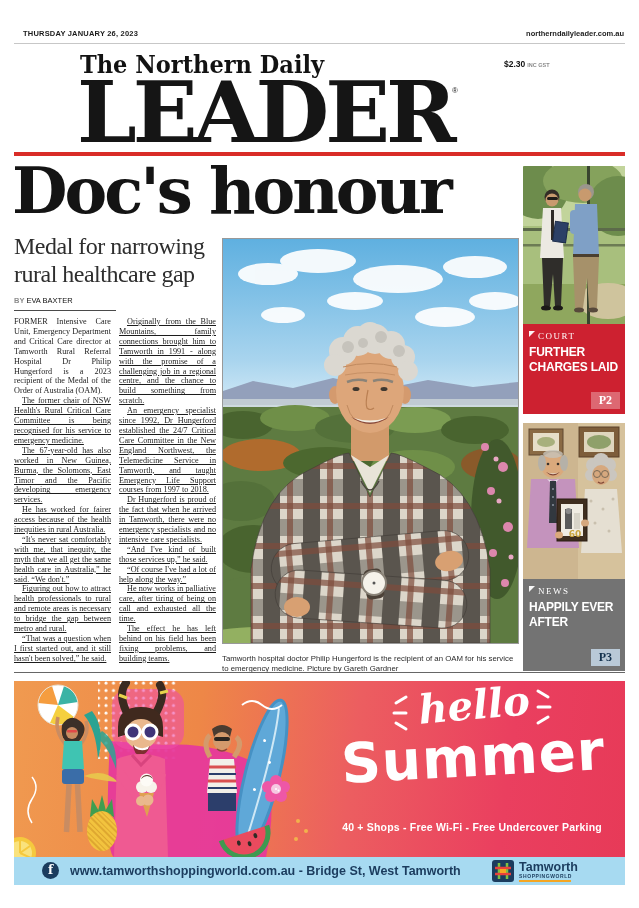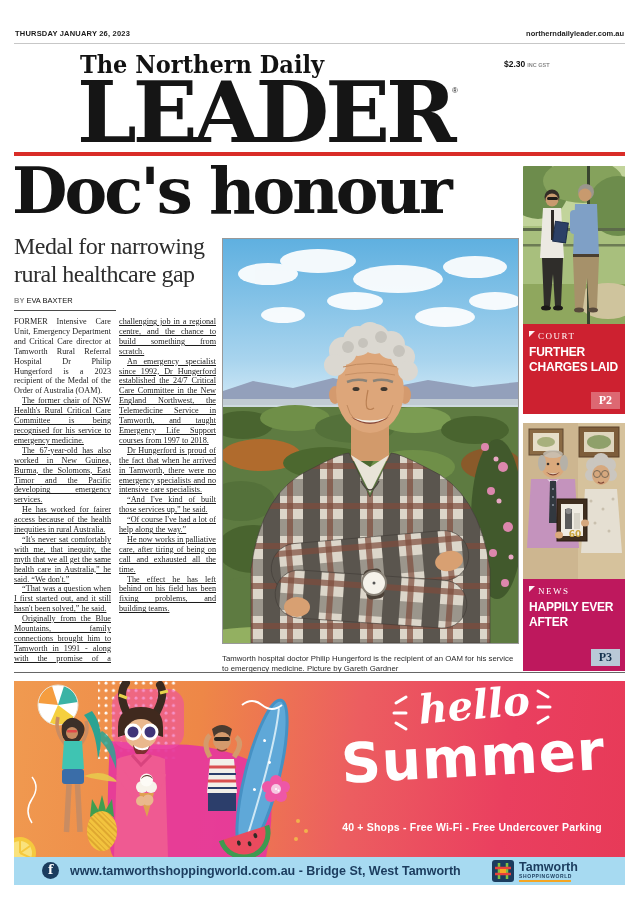--- a/index.html
+++ b/index.html
@@ -1,20 +1,20 @@
 <!DOCTYPE html>
 <html><head>
 <meta charset="utf-8">
 <style>
   html,body{margin:0;padding:0;background:#fff;}
   #page{position:relative;width:639px;height:908px;background:#fff;overflow:hidden;
         font-family:"Liberation Sans",sans-serif;color:#1a1a1a;}
 
   
-  .date{position:absolute;left:15px;top:29px;font-size:7.5px;font-weight:bold;letter-spacing:.2px;}
+  .date{position:absolute;left:23px;top:29px;font-size:7.5px;font-weight:bold;letter-spacing:.2px;}
   .website{position:absolute;right:15px;top:29px;font-size:7.5px;font-weight:bold;color:#222;}
   .header-rule{position:absolute;top:43px;left:14px;width:611px;border-top:1px solid #c7c7c7;}
 
   .masthead-top{position:absolute;left:80px;top:50px;font-family:"DejaVu Serif",serif;font-weight:bold;
     font-size:25px;color:#121212;transform:scaleX(.9);transform-origin:left top;white-space:nowrap;}
   .masthead-name{position:absolute;left:77px;top:70px;font-family:"DejaVu Serif",serif;font-weight:bold;
     font-size:85px;line-height:1;letter-spacing:-4px;color:#151515;white-space:nowrap;}
   .masthead-reg{position:absolute;left:452px;top:86px;font-size:8px;color:#222;}
   .price{position:absolute;left:504px;top:59px;font-size:8.5px;font-weight:bold;color:#111;}
   .price .note{font-size:5.5px;color:#8a8a8a;margin-left:2px;}
@@ -38,21 +38,21 @@
   .main-photo svg{display:block;}
   .caption{margin-top:10px;font-size:7.8px;line-height:10px;color:#2a2a2a;}
 
   
   .rail{position:absolute;left:523px;top:166px;width:102px;}
   .rail-photo{overflow:hidden;}
   .rail-photo.court-photo{height:158px;}
   .rail-photo.news-photo{height:156px;margin-top:9px;}
   .promo{position:relative;box-sizing:border-box;padding:7px 6px 6px;color:#fff;}
   .promo.court{background:#cd2130;height:90px;}
-  .promo.news{background:#be185d;height:92px;}
+  .promo.news{background:#737373;height:92px;}
   .promo .tagrow{display:flex;gap:3px;}
   .flag{width:0;height:0;border-top:6px solid rgba(255,255,255,.95);border-right:6px solid transparent;}
   .promo .tag{font-family:"Liberation Serif",serif;font-size:9px;letter-spacing:1.5px;}
   .promo .title{margin-top:4px;font-size:12px;line-height:14.5px;font-weight:bold;letter-spacing:-.2px;}
   .pbadge{position:absolute;right:5px;bottom:5px;font-size:12px;font-weight:bold;padding:1px 8px;font-family:"Liberation Serif",serif;}
   .court .pbadge{background:rgba(255,255,255,.32);color:#fff;}
   .news .pbadge{background:#b9c9d7;color:#14324e;}
 
   .divider{position:absolute;top:672px;left:14px;width:611px;border-top:1px solid #666;}
 
@@ -102,20 +102,21 @@
       <div class="byline">
         <span class="by">BY</span><span class="name">EVA BAXTER</span>
       </div>
       <div class="colwrap">
         <div>
             <p class="para">FORMER Intensive Care Unit, Emergency Department and Critical Care director at Tamworth Rural Referral Hospital Dr Philip Hungerford is a 2023 recipient of the Medal of the Order of Australia (OAM).</p>
             <p class="para">The former chair of NSW Health's Rural Critical Care Committee is being recognised for his service to emergency medicine.</p>
             <p class="para">The 67-year-old has also worked in New Guinea, Burma, the Solomons, East Timor and the Pacific developing emergency services.</p>
             <p class="para">He has worked for fairer access because of the health inequities in rural Australia.</p>
             <p class="para">“It's never sat comfortably with me, that inequity, the myth that we all get the same health care in Australia,” he said. “We don't.”</p>
+            <p class="para">Figuring out how to attract health professionals to rural and remote areas is necessary to bridge the gap between metro and rural.</p>
             <p class="para">“That was a question when I first started out, and it still hasn't been solved,” he said.</p>
             <p class="para">Originally from the Blue Mountains, family connections brought him to Tamworth in 1991 - along with the promise of a challenging job in a regional centre, and the chance to build something from scratch.</p>
             <p class="para">An emergency specialist since 1992, Dr Hungerford established the 24/7 Critical Care Committee in the New England Northwest, the Telemedicine Service in Tamworth, and taught Emergency Life Support courses from 1997 to 2018.</p>
             <p class="para">Dr Hungerford is proud of the fact that when he arrived in Tamworth, there were no emergency specialists and no intensive care specialists.</p>
             <p class="para">“And I've kind of built those services up,” he said.</p>
             <p class="para">“Of course I've had a lot of help along the way.”</p>
             <p class="para">He now works in palliative care, after tiring of being on call and exhausted all the time.</p>
             <p class="para">The effect he has left behind on his field has been fixing problems, and building teams.</p>
           </div>
 

